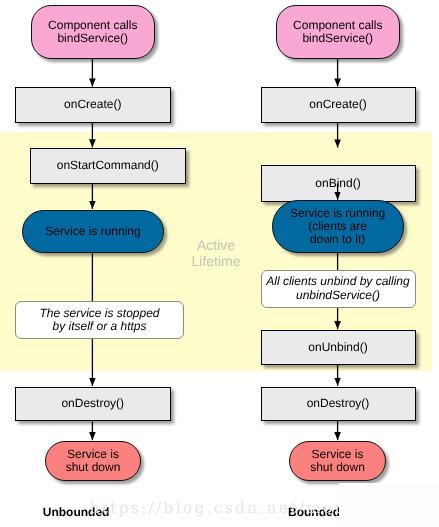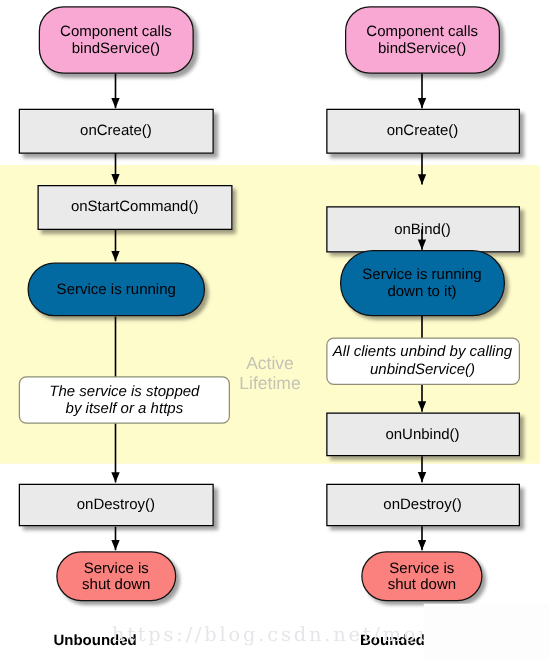--- a/index.html
+++ b/index.html
@@ -22,21 +22,21 @@
   .term{border:1.6px solid #111;
         box-shadow:3px 3px 3px rgba(0,0,0,0.38);}
   .note{border:1.2px solid #8e8e78;background:#ffffff;font-style:italic;
         border-radius:6px;z-index:3;}
 
   .blue{background:#f9a8d4;}
   .green{background:#0369a1;}
   .red{background:#fb817e;}
 
   .band-label{position:absolute;color:#c4c4b4;font-size:14px;
-              line-height:16.5px;text-align:center;margin-top:45px;}
+              line-height:16.5px;text-align:center;}
 
   .col-label{position:absolute;z-index:4;font-size:12px;font-weight:bold;color:#000000;
              text-align:left;white-space:nowrap;}
 
   svg.arrows{position:absolute;left:0;top:0;width:439px;height:527px;
              overflow:visible;pointer-events:none;z-index:2;}
 
   .wm-url{position:absolute;z-index:5;font-family:"DejaVu Serif",serif;
           font-size:15.5px;color:#e6e6ea;letter-spacing:2.25px;white-space:nowrap;}
   .wm-box{position:absolute;z-index:6;background:#fdfdfd;}
@@ -94,20 +94,21 @@
     </div>
   </div>
 
   <div class="node proc" style="left:260.5px;top:87.4px;width:155px;height:35.2px;">onCreate()</div>
 
   <div class="node proc" style="left:260.5px;top:165px;width:155px;height:37px;">onBind()</div>
 
   <div class="node term green" style="left:271.6px;top:200.4px;width:132px;height:52.3px;border-radius:26.15px;">
     <div>
       <div>Service is running</div>
+      <div>(clients are</div>
       <div>down to it)</div>
     </div>
   </div>
 
   <div class="node proc" style="left:260.5px;top:330px;width:155px;height:35px;">onUnbind()</div>
 
   <div class="node note" style="left:260.5px;top:269.6px;width:155px;height:38px;">
     <div>
       <div>All clients unbind by calling</div>
       <div>unbindService()</div>

